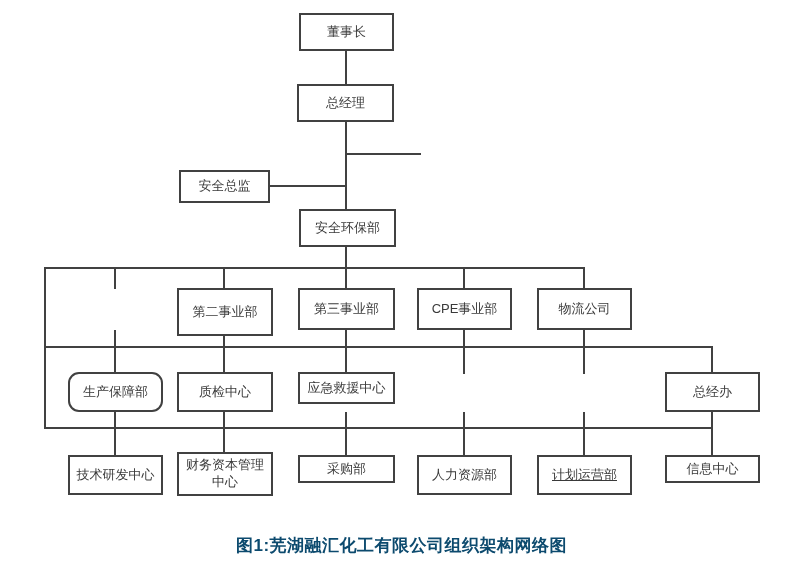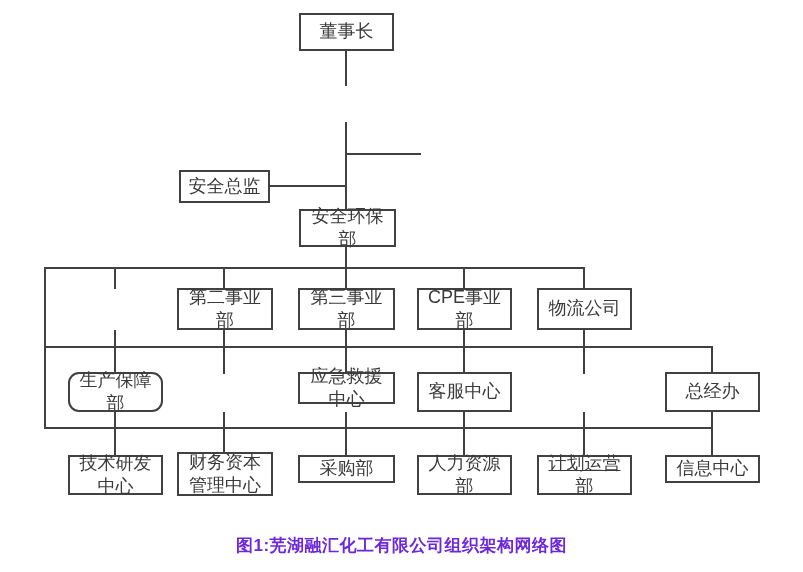--- a/index.html
+++ b/index.html
@@ -13,38 +13,38 @@
   }
   .node {
     position: absolute;
     box-sizing: border-box;
     border: 2px solid #414141;
     background: #ffffff;
     display: flex;
     align-items: center;
     justify-content: center;
     text-align: center;
-    font-size: 18px;
+    font-size: 13px;
     color: #3a3a3a;
     line-height: 1.3;
     padding: 1px 2px;
   }
   .line {
     position: absolute;
     background: #414141;
   }
   .caption {
     position: absolute;
     left: 0;
     top: 534px;
     width: 100%;
     text-align: center;
     font-size: 17px;
     font-weight: bold;
-    color: #6d28d9;
+    color: #0c4a6e;
     letter-spacing: 0.5px;
   }
 </style>
 </head>
 <body>
 
 <div class="stage">
 
   <div class="line" style="left: 345px; top: 51px; width: 2px; height: 35px; background: rgb(65, 65, 65);"></div>
   <div class="line" style="left: 345px; top: 122px; width: 2px; height: 89px; background: rgb(65, 65, 65);"></div>
@@ -86,48 +86,51 @@
   <div class="line" style="left: 114px; top: 427px; width: 2px; height: 30px; background: rgb(65, 65, 65);"></div>
   <div class="line" style="left: 223px; top: 427px; width: 2px; height: 30px; background: rgb(65, 65, 65);"></div>
   <div class="line" style="left: 345px; top: 427px; width: 2px; height: 30px; background: rgb(65, 65, 65);"></div>
   <div class="line" style="left: 463px; top: 427px; width: 2px; height: 30px; background: rgb(65, 65, 65);"></div>
   <div class="line" style="left: 583px; top: 427px; width: 2px; height: 30px; background: rgb(65, 65, 65);"></div>
   <div class="line" style="left: 711px; top: 427px; width: 2px; height: 30px; background: rgb(65, 65, 65);"></div>
 
   <div class="node" style="left: 299px; top: 13px; width: 95px; height: 38px; border-color: rgb(65, 65, 65);">
     <span>董事长</span>
   </div>
+  <div class="node" style="left: 297px; top: 84px; width: 97px; height: 38px; border-color: rgb(65, 65, 65);">
+    <span>总经理</span>
+  </div>
   <div class="node" style="left: 179px; top: 170px; width: 91px; height: 33px; border-color: rgb(65, 65, 65);">
     <span>安全总监</span>
   </div>
   <div class="node" style="left: 299px; top: 209px; width: 97px; height: 38px; border-color: rgb(65, 65, 65);">
     <span>安全环保部</span>
   </div>
 
-  <div class="node" style="left: 177px; top: 288px; width: 96px; height: 42px; border-color: rgb(65, 65, 65);">
+  <div class="node" style="left: 177px; top: 288px; width: 96px; height: 48px; border-color: rgb(65, 65, 65);">
     <span>第二事业部</span>
   </div>
   <div class="node" style="left: 298px; top: 288px; width: 97px; height: 42px; border-color: rgb(65, 65, 65);">
     <span>第三事业部</span>
   </div>
   <div class="node" style="left: 417px; top: 288px; width: 95px; height: 42px; border-color: rgb(65, 65, 65);">
     <span>CPE事业部</span>
   </div>
   <div class="node" style="left: 537px; top: 288px; width: 95px; height: 42px; border-color: rgb(65, 65, 65);">
     <span>物流公司</span>
   </div>
 
   <div class="node" style="left: 68px; top: 372px; width: 95px; height: 40px; border-color: rgb(65, 65, 65); border-radius: 11px;">
     <span>生产保障部</span>
   </div>
+  <div class="node" style="left: 177px; top: 372px; width: 96px; height: 40px; border-color: rgb(65, 65, 65);">
+    <span>质检中心</span>
+  </div>
   <div class="node" style="left: 298px; top: 372px; width: 97px; height: 32px; border-color: rgb(65, 65, 65);">
     <span>应急救援中心</span>
-  </div>
-  <div class="node" style="left: 417px; top: 372px; width: 95px; height: 40px; border-color: rgb(65, 65, 65);">
-    <span>客服中心</span>
   </div>
   <div class="node" style="left: 665px; top: 372px; width: 95px; height: 40px; border-color: rgb(65, 65, 65);">
     <span>总经办</span>
   </div>
 
   <div class="node" style="left: 68px; top: 455px; width: 95px; height: 40px; border-color: rgb(65, 65, 65);">
     <span>技术研发中心</span>
   </div>
   <div class="node" style="left: 177px; top: 452px; width: 96px; height: 44px; border-color: rgb(65, 65, 65);">
     <span>财务资本管理中心</span>

